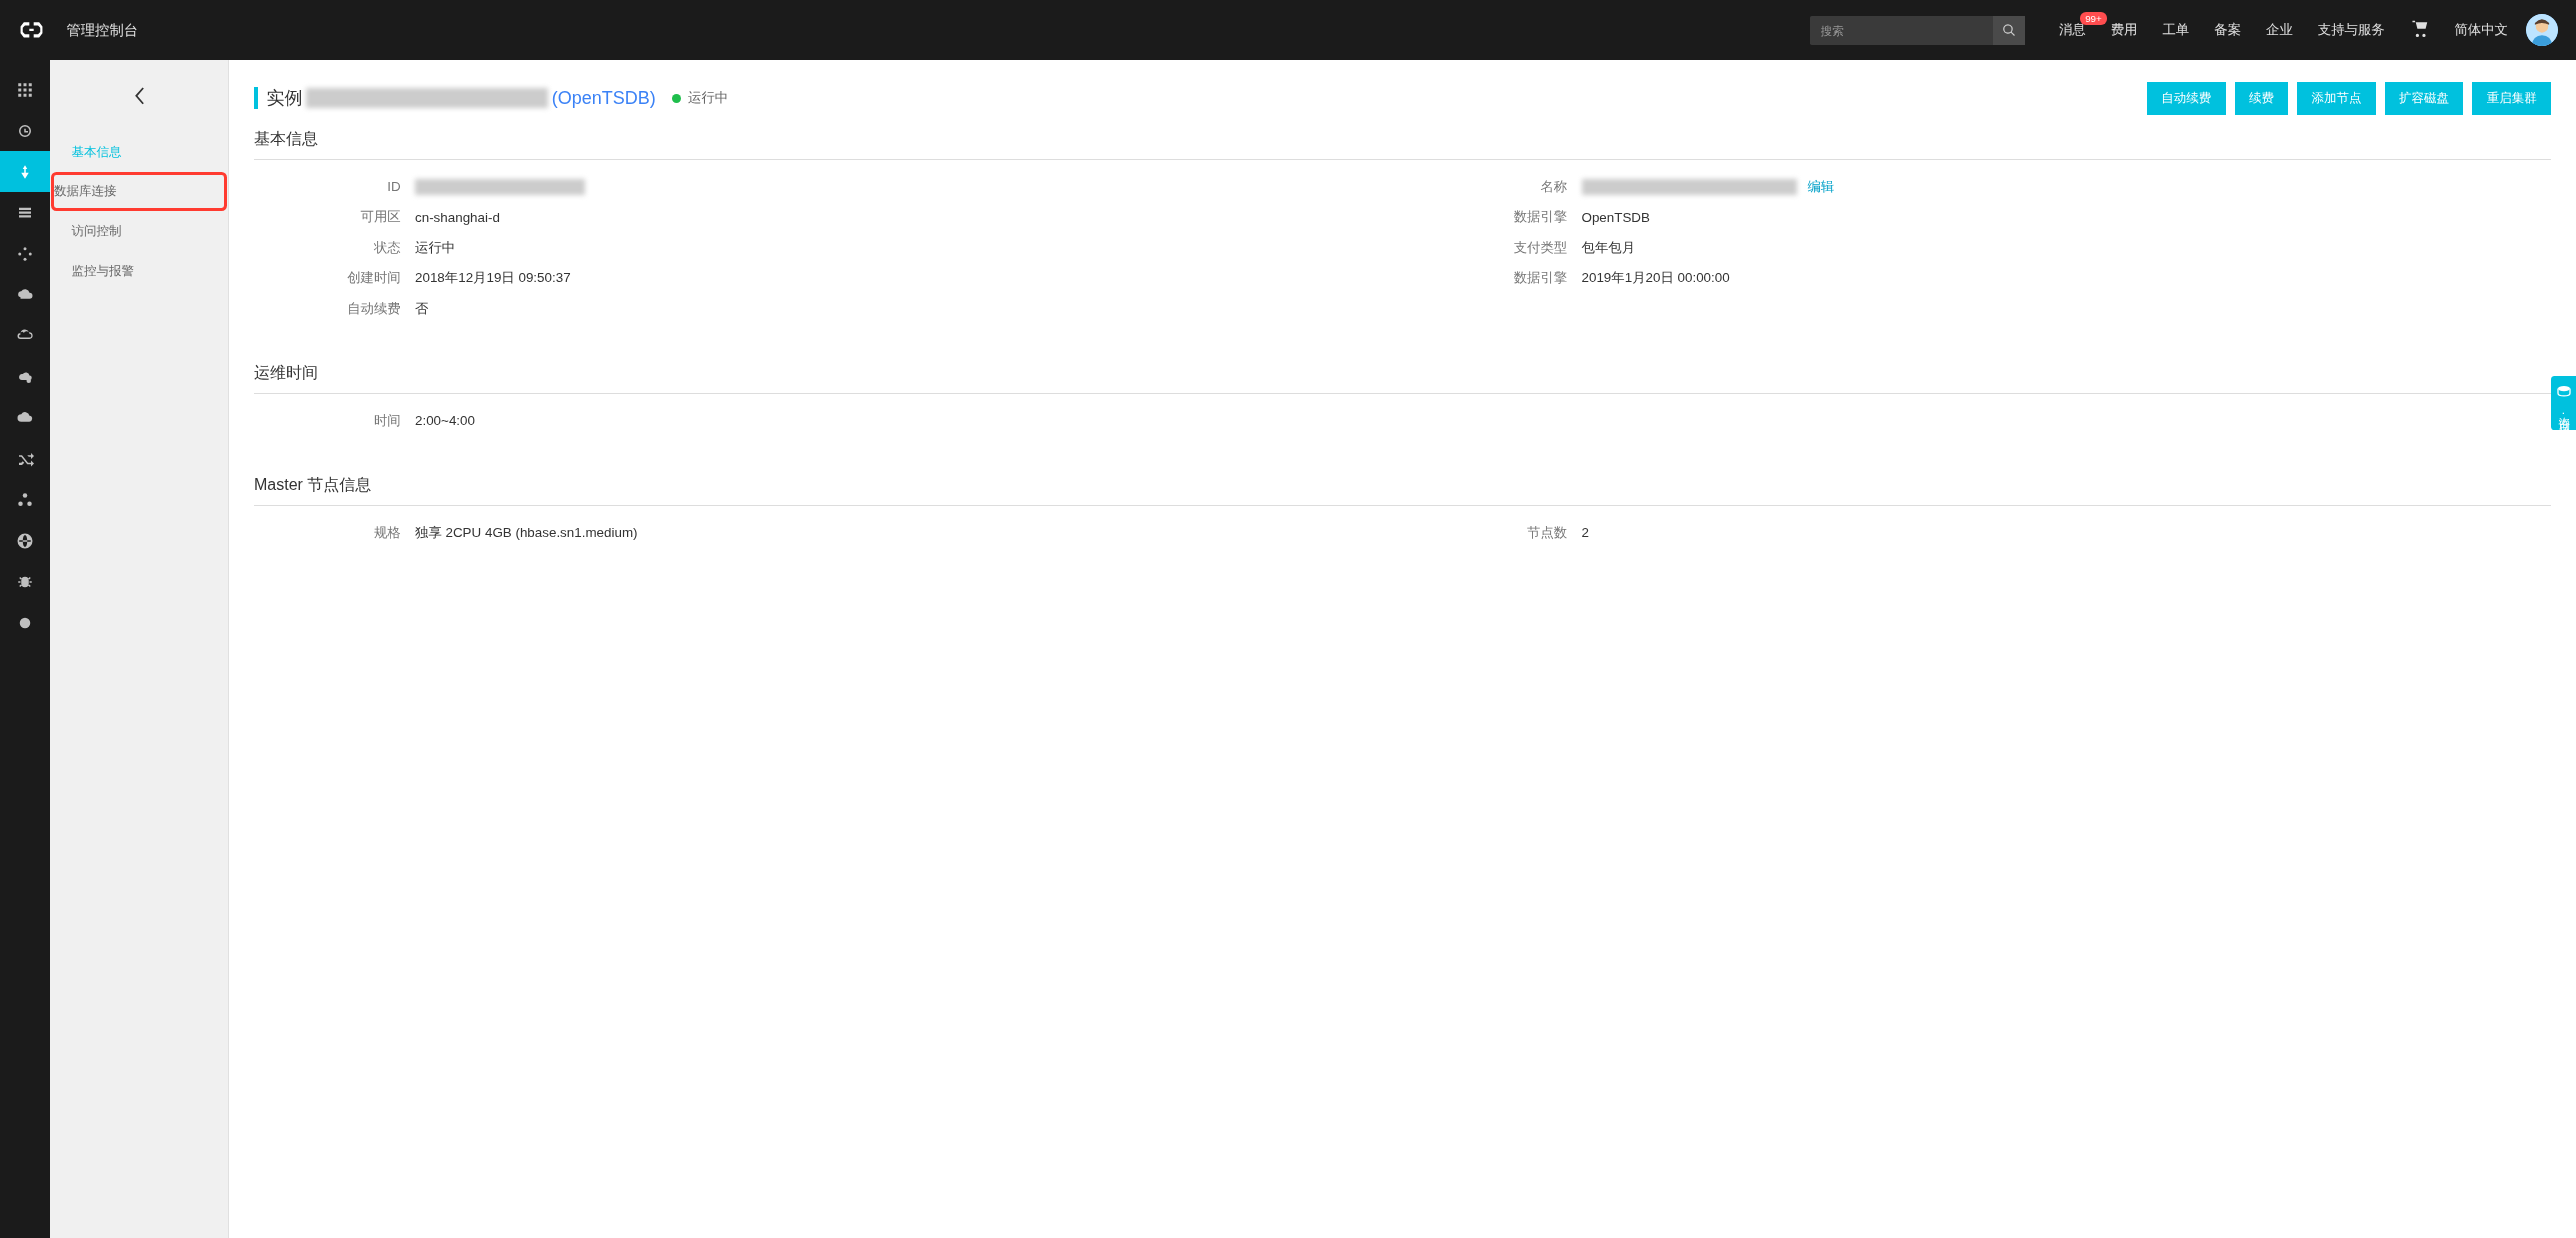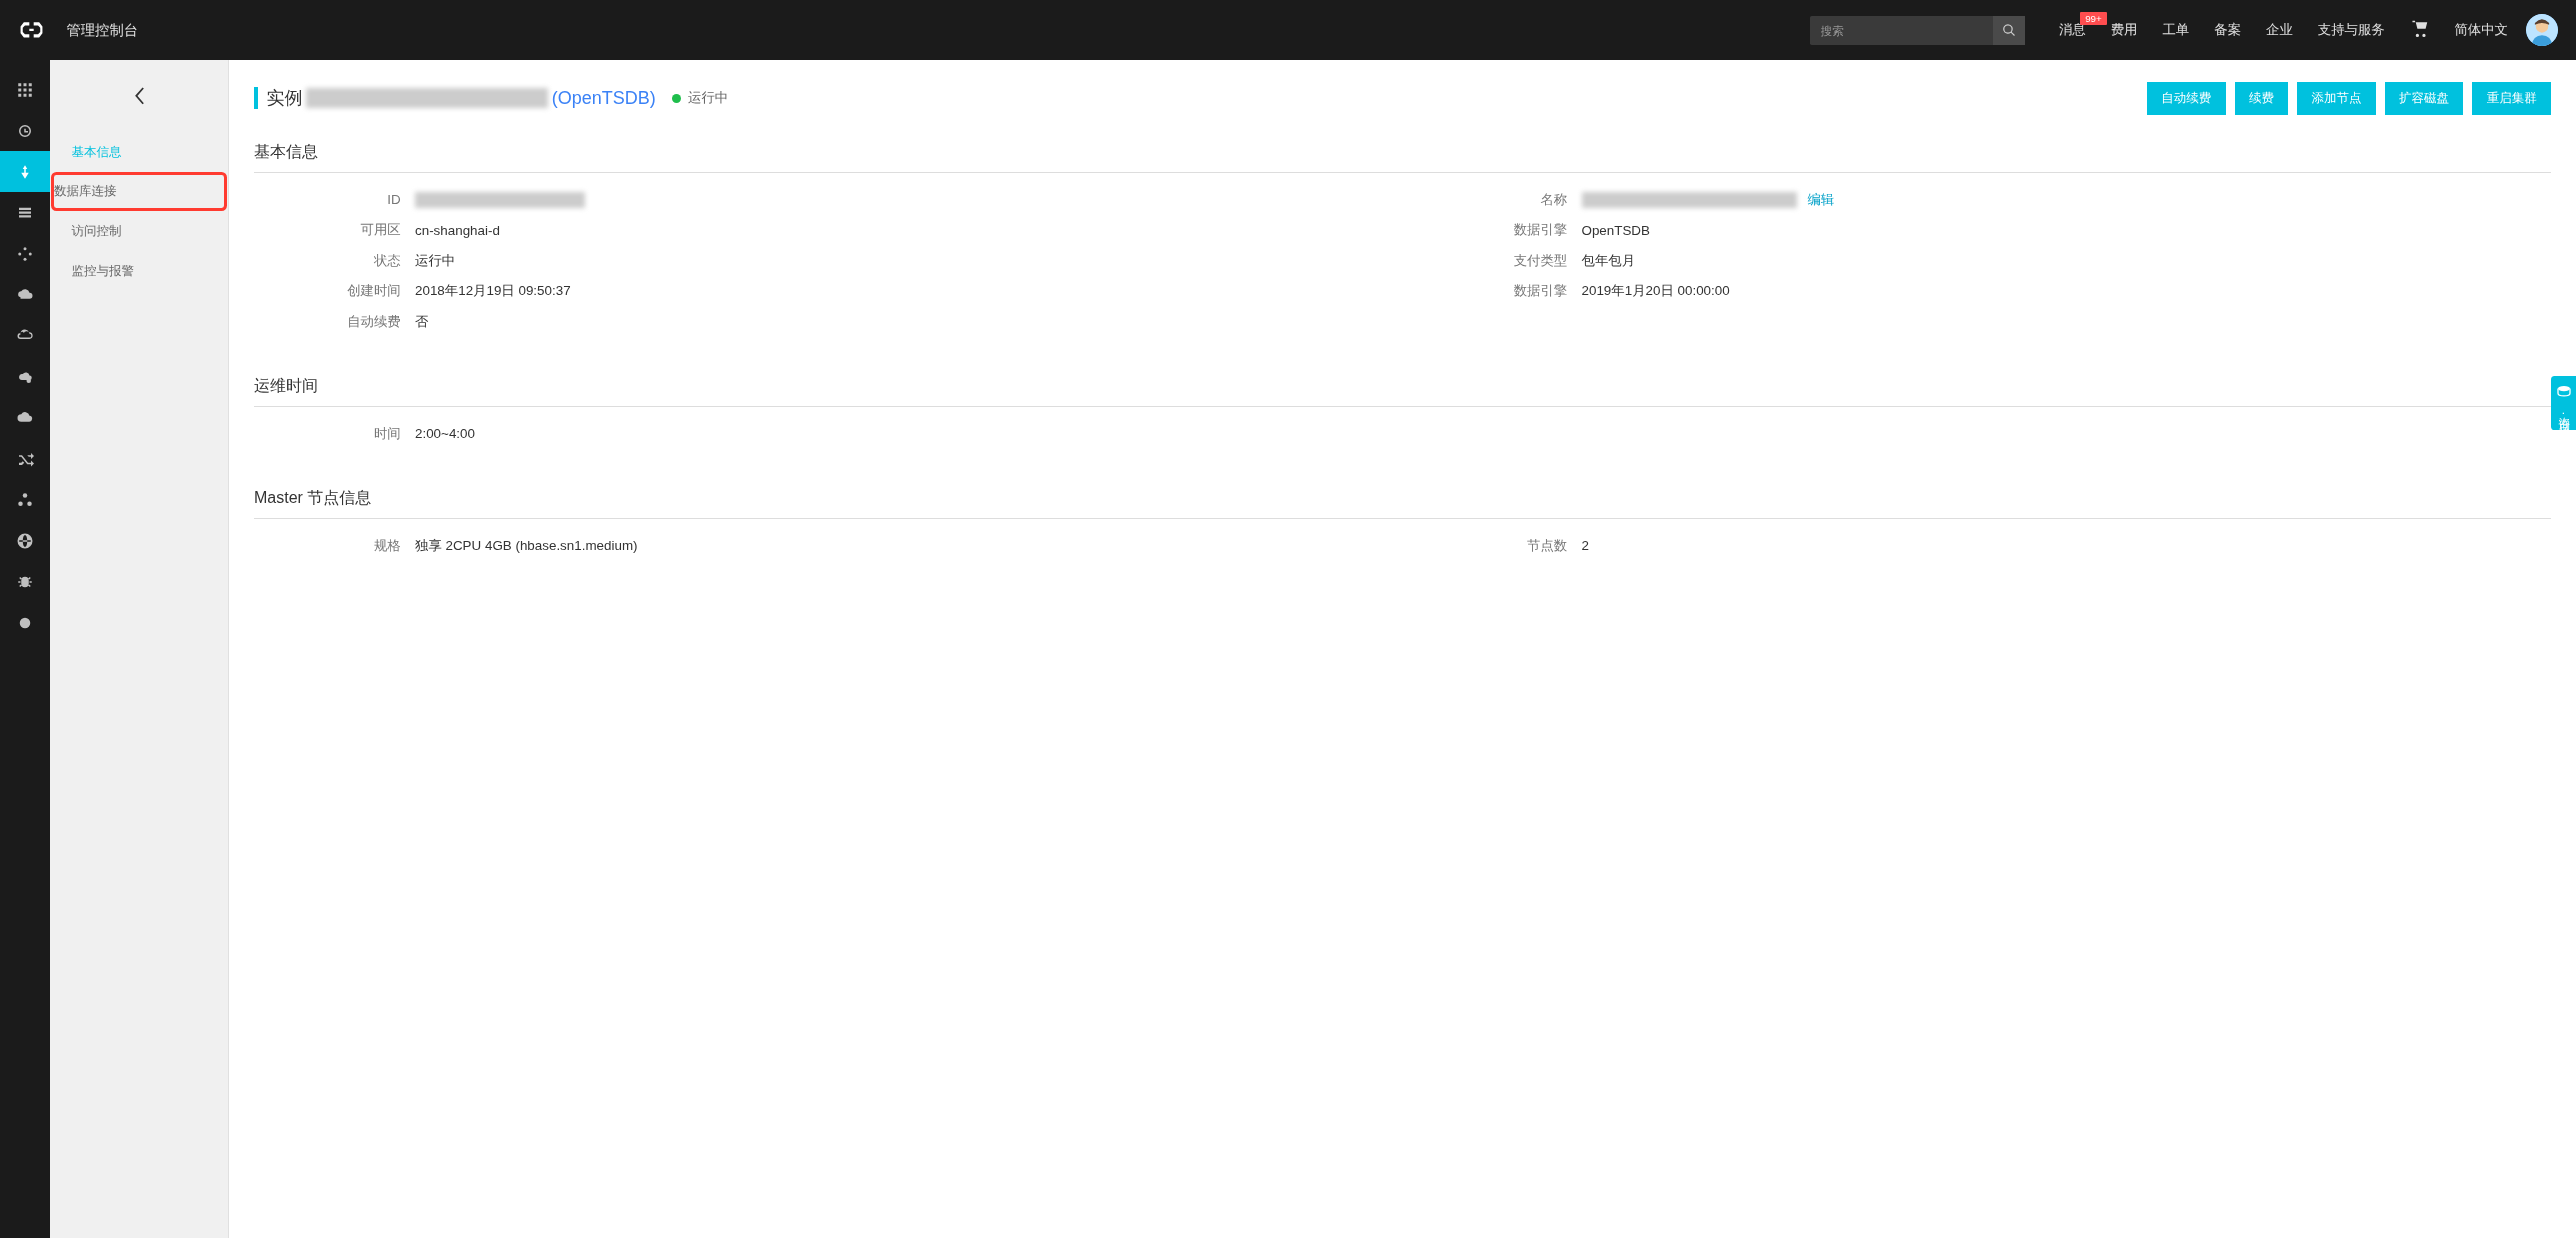--- a/index.html
+++ b/index.html
@@ -10,21 +10,21 @@
     .logo { width: 27px; height: 19.7px; margin-right: 21.5px; }
     .logo svg { width: 100%; height: 100%; fill: #fff; }
     .console-title { font-size: 14.3px; font-weight: 400; color: #e0e0e0; }
     .top-spacer { flex: 1; }
     .search-box { display: flex; align-items: center; background: #3a3a3a; border-radius: 1.8px; height: 29px; width: 215px; margin-right: 21.5px; }
     .search-input { flex: 1; background: transparent; border: none; outline: none; color: #ccc; padding: 0 10.7px; font-size: 11.6px; }
     .search-input::placeholder { color: #999; }
     .search-btn { width: 32px; height: 29px; background: #4a4a4a; display: flex; align-items: center; justify-content: center; cursor: pointer; }
     .search-btn svg { width: 14.3px; height: 14.3px; fill: #ccc; }
     .top-nav-item { position: relative; margin: 0 12.5px; font-size: 13.4px; color: #e0e0e0; cursor: pointer; }
-    .badge { position: absolute; top: -9px; right: -21.5px; background: #ff4d4f; color: #fff; font-size: 9.8px; border-radius: 1px; padding: 0.9px 5.4px; font-weight: 500;}
+    .badge { position: absolute; top: -9px; right: -21.5px; background: #ff4d4f; color: #fff; font-size: 9.8px; border-radius: 6px; padding: 0.9px 5.4px; font-weight: 500;}
     .cart-icon { margin: 0 12.5px; cursor: pointer; }
     .cart-icon svg { width: 19.7px; height: 19.7px; fill: #e0e0e0; }
     .lang { margin: 0 18px 0 12.5px; font-size: 13.4px; color: #e0e0e0; cursor: pointer; }
     .avatar { width: 32px; height: 32px; border-radius: 50%; background: linear-gradient(180deg,#8bc9ff 0%,#4da3e8 100%); display:flex; align-items:center; justify-content:center; cursor:pointer; overflow:hidden;}
     .avatar svg { width: 32px; height: 32px; }
     
     
     .main-wrap { display: flex; height: calc(100vh - 50px); }
     .icon-sidebar { width: 50px; background: #1b1b1b; display: flex; flex-direction: column; align-items: center; padding-top: 9px; }
     .icon-sidebar-item { width: 50px; height: 41px; display: flex; align-items: center; justify-content: center; cursor: pointer; }
@@ -35,21 +35,21 @@
     
     .menu-sidebar { width: 179px; background: #f0f0f0; border-right: 0.9px solid #e0e0e0; }
     .back-btn { height: 72px; display: flex; align-items: center; justify-content: center; cursor: pointer; }
     .back-btn svg { width: 12.5px; height: 19.7px; stroke: #333; fill: none; stroke-width: 1.8px; }
     .menu-item { padding: 11.6px 21.5px; font-size: 12.5px; color: #666; cursor: pointer; }
     .menu-item.active { color: #00c1de; font-weight: 500; }
     .menu-item.highlighted { border: 3.6px solid #ff3b30; border-radius: 5.4px; margin: 0 1px; padding: 8px 0; }
     
     
     .content { flex: 1; background: #fff; overflow-y: auto; padding: 21.5px 25px; }
-    .page-header { display: flex; align-items: center; margin-bottom: 27px; }
+    .page-header { display: flex; align-items: center; margin-bottom: 14px; }
     .page-title-wrap { display: flex; align-items: center; flex: 1; }
     .page-title-bar { width: 3.6px; height: 21.5px; background: #00c1de; margin-right: 9px; }
     .page-title-prefix { font-size: 18px; color: #333; }
     .page-title-blur { display:inline-block; width: 242px; height: 19.7px; background: #ccc; filter: blur(2.7px); margin: 0 3.6px; vertical-align: middle;}
     .page-title-suffix { font-size: 18px; color: #3b82f6; }
     .status-dot { width: 9px; height: 9px; background: #1fbe4c; border-radius: 50%; display: inline-block; margin: 0 7.2px 0 16px; }
     .status-text { font-size: 13.4px; color: #666; }
     .action-buttons { display: flex; gap: 9px; }
     .btn { background: #00c1de; color: #fff; border: none; padding: 8px 14.3px; font-size: 12.5px; cursor: pointer; border-radius: 0; }
     

